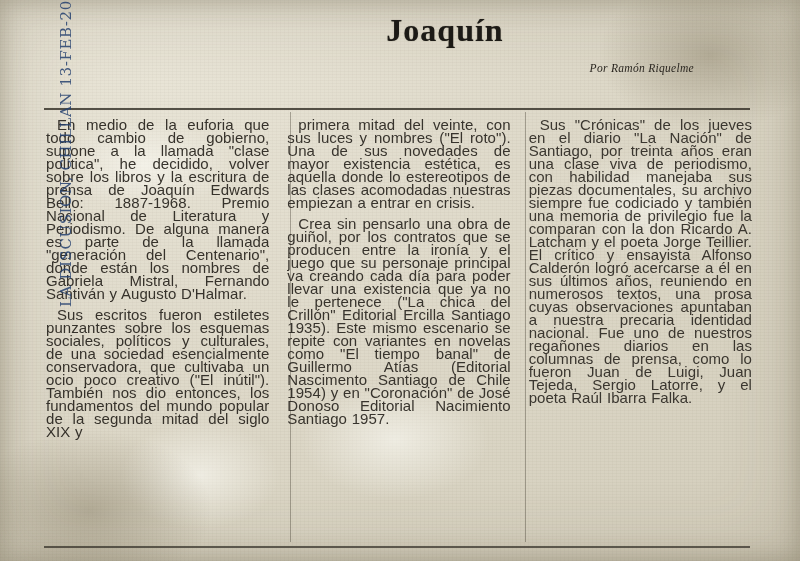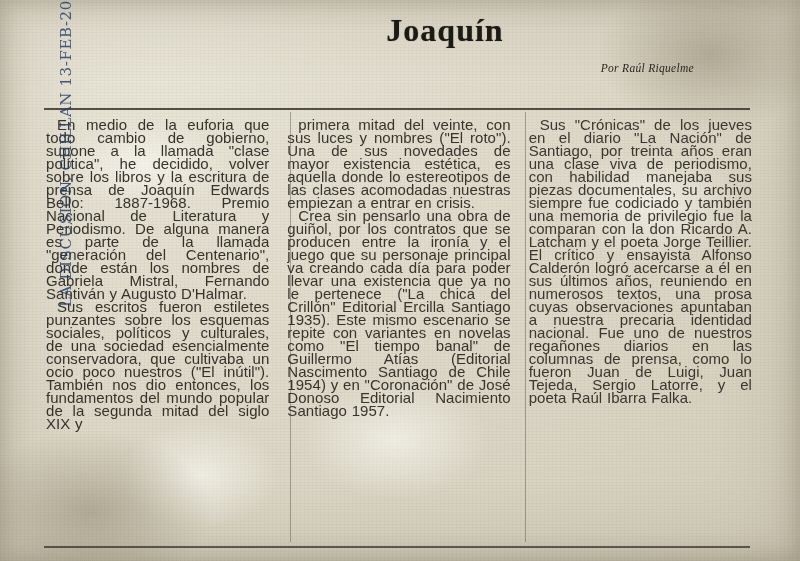--- a/index.html
+++ b/index.html
@@ -143,21 +143,21 @@
     text-align: justify;
     letter-spacing: .05px;
     word-spacing: .5px;
     font-family: Liberation Sans, sans-serif;
     overflow: hidden;
   }
   .column p {
     margin: 0;
     text-indent: 11px;
   }
-  .column p + p { margin-top: 0; }
+  .column p + p { margin-top: 8px; }
 
   
   .column { opacity: .92; }
   .col-1 { filter: contrast(1.02); }
   .col-3 { opacity: .9; }
 
   
   .blotch {
     position: absolute;
     border-radius: 50%;
@@ -188,33 +188,33 @@
   <div class="blotch" id="b2"></div>
   <div class="blotch" id="b3"></div>
   <div class="blotch" id="b4"></div>
   <div class="dark-corner" id="dc1"></div>
   <div class="dark-corner" id="dc2"></div>
 
   <div class="margin-note">LA DISCUSION, CHILLAN 13-FEB-2006 P2</div>
 
   <div class="headline-wrap">
     <div class="headline">Joaquín</div>
-    <div class="byline">Por Raúl Riquelme</div>
+    <div class="byline">Por Ramón Riquelme</div>
   </div>
 
   <div class="rule-top"></div>
   <div class="rule-bottom"></div>
   <div class="col-divider" id="div1"></div>
   <div class="col-divider" id="div2"></div>
 
   <div class="columns">
 
     <div class="column col-1">
       <p>En medio de la euforia que todo cambio de gobierno, supone a la llamada "clase política", he decidido, volver sobre los libros y la escritura de prensa de Joaquín Edwards Bello: 1887-1968. Premio Nacional de Literatura y Periodismo. De alguna manera es parte de la llamada "generación del Centenario", donde están los nombres de Gabriela Mistral, Fernando Santiván y Augusto D'Halmar.</p>
-      <p>Sus escritos fueron estiletes punzantes sobre los esquemas sociales, políticos y culturales, de una sociedad esencialmente conservadora, que cultivaba un ocio poco nuestros ("El inútil"). También nos dio entonces, los fundamentos del mundo popular de la segunda mitad del siglo XIX y</p>
+      <p>Sus escritos fueron estiletes punzantes sobre los esquemas sociales, políticos y culturales, de una sociedad esencialmente conservadora, que cultivaba un ocio poco creativo ("El inútil"). También nos dio entonces, los fundamentos del mundo popular de la segunda mitad del siglo XIX y</p>
     </div>
 
     <div class="column col-2">
       <p>primera mitad del veinte, con sus luces y nombres ("El roto"). Una de sus novedades de mayor existencia estética, es aquella donde lo estereotipos de las clases acomodadas nuestras empiezan a entrar en crisis.</p>
       <p>Crea sin pensarlo una obra de guiñol, por los contratos que se producen entre la ironía y el juego que su personaje principal va creando cada día para poder llevar una existencia que ya no le pertenece ("La chica del Crillón" Editorial Ercilla Santiago 1935). Este mismo escenario se repite con variantes en novelas como "El tiempo banal" de Guillermo Atías (Editorial Nascimento Santiago de Chile 1954) y en "Coronación" de José Donoso Editorial Nacimiento Santiago 1957.</p>
     </div>
 
     <div class="column col-3">
       <p>Sus "Crónicas" de los jueves en el diario "La Nación" de Santiago, por treinta años eran una clase viva de periodismo, con habilidad manejaba sus piezas documentales, su archivo siempre fue codiciado y también una memoria de privilegio fue la comparan con la don Ricardo A. Latcham y el poeta Jorge Teillier. El crítico y ensayista Alfonso Calderón logró acercarse a él en sus últimos años, reuniendo en numerosos textos, una prosa cuyas observaciones apuntaban a nuestra precaria identidad nacional. Fue uno de nuestros regañones diarios en las columnas de prensa, como lo fueron Juan de Luigi, Juan Tejeda, Sergio Latorre, y el poeta Raúl Ibarra Falka.</p>
     </div>

